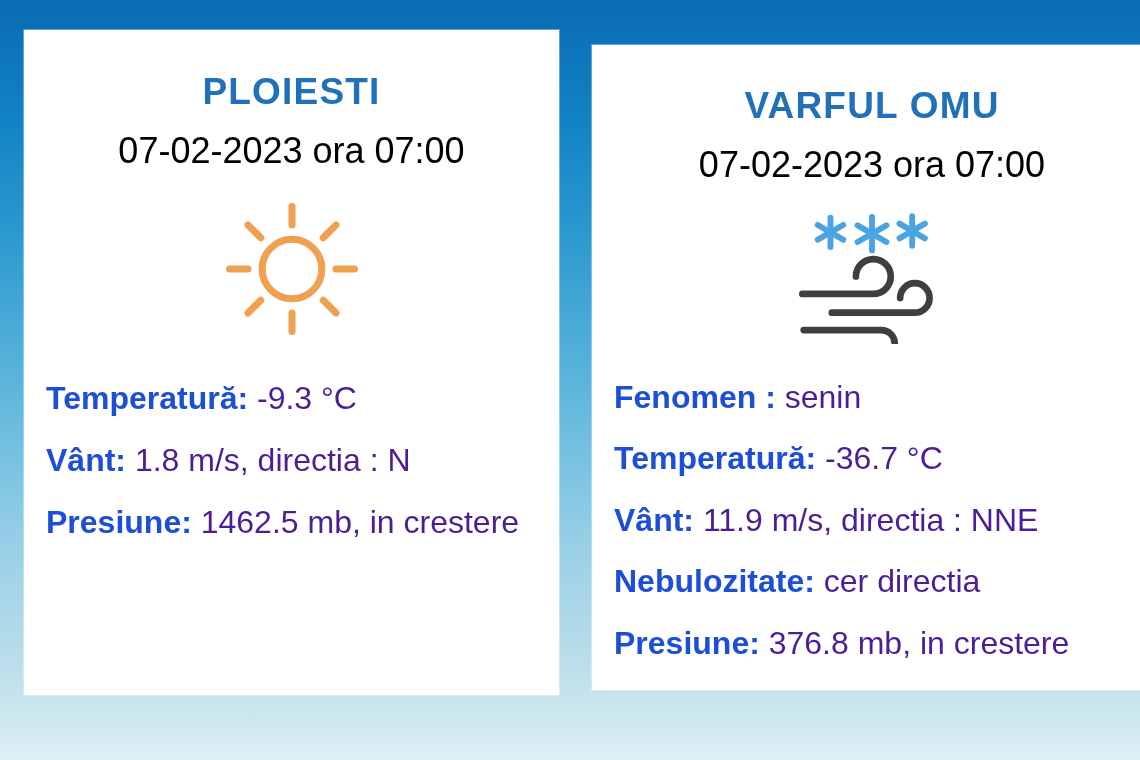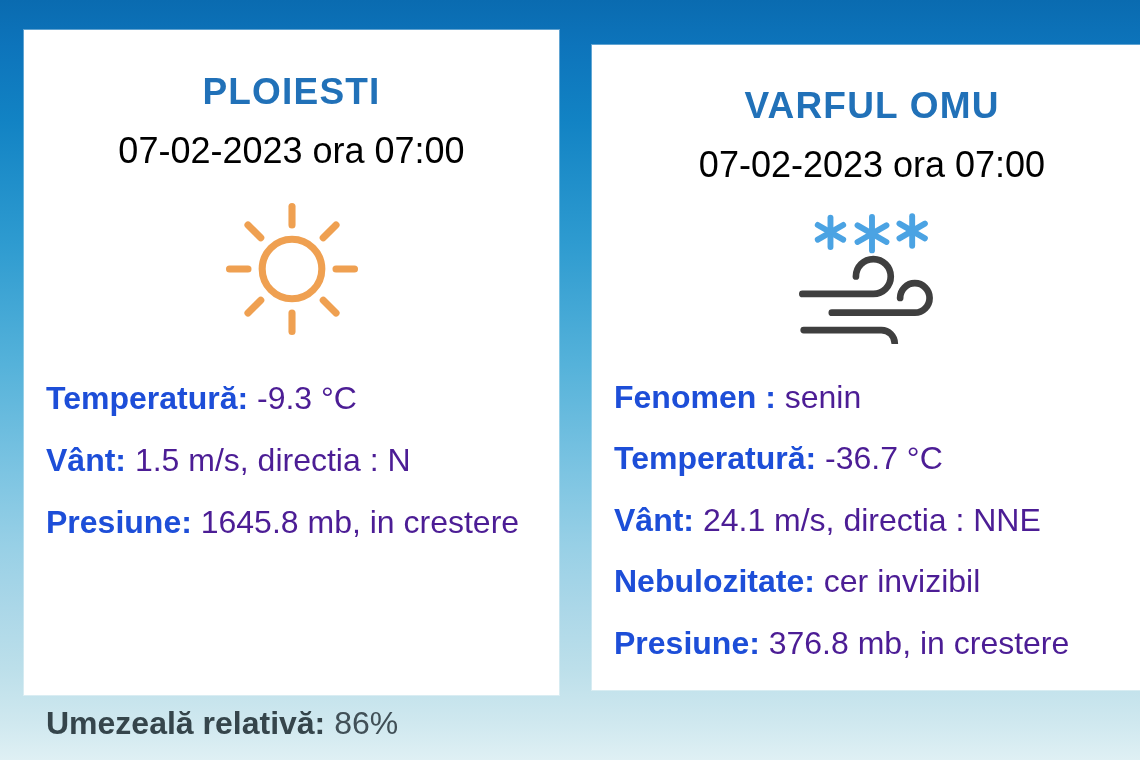--- a/index.html
+++ b/index.html
@@ -173,25 +173,25 @@
         </svg>
       </div>
 
       <div class="details">
         <div class="detail-line">
           <b>Temperatură</b><b>:</b>
           <span class="val">-9.3 °C</span>
         </div>
         <div class="detail-line">
           <b>Vânt</b><b>:</b>
-          <span class="val">1.5 m/s, directia : N</span>
+          <span class="val">1.8 m/s, directia : N</span>
         </div>
         <div class="detail-line">
           <b>Presiune</b><b>:</b>
-          <span class="val">1645.8 mb, in crestere</span>
+          <span class="val">1462.5 mb, in crestere</span>
         </div>
       </div>
 
     </div>
   </div>
 
   <div class="card" id="card-right">
     <div class="card-inner">
 
       <div class="station-name">VARFUL OMU</div>
@@ -231,34 +231,30 @@
         <div class="detail-line">
           <b>Fenomen </b><b>:</b>
           <span class="val">senin</span>
         </div>
         <div class="detail-line">
           <b>Temperatură</b><b>:</b>
           <span class="val">-36.7 °C</span>
         </div>
         <div class="detail-line">
           <b>Vânt</b><b>:</b>
-          <span class="val">24.1 m/s, directia : NNE</span>
+          <span class="val">11.9 m/s, directia : NNE</span>
         </div>
         <div class="detail-line">
           <b>Nebulozitate</b><b>:</b>
-          <span class="val">cer invizibil</span>
+          <span class="val">cer directia</span>
         </div>
         <div class="detail-line">
           <b>Presiune</b><b>:</b>
           <span class="val">376.8 mb, in crestere</span>
         </div>
       </div>
 
     </div>
   </div>
 
-  <div class="humidity" id="humidity-left">
-    <b>Umezeală relativă</b><b>:</b>
-    <span class="val">86%</span>
-  </div>
 
 
 </div>
 
 </body></html>

